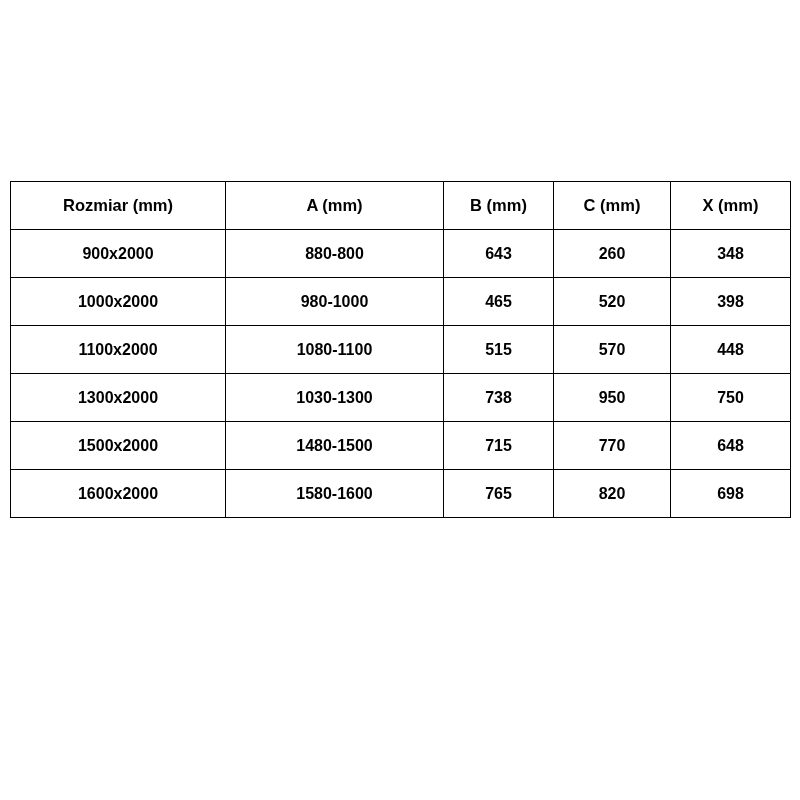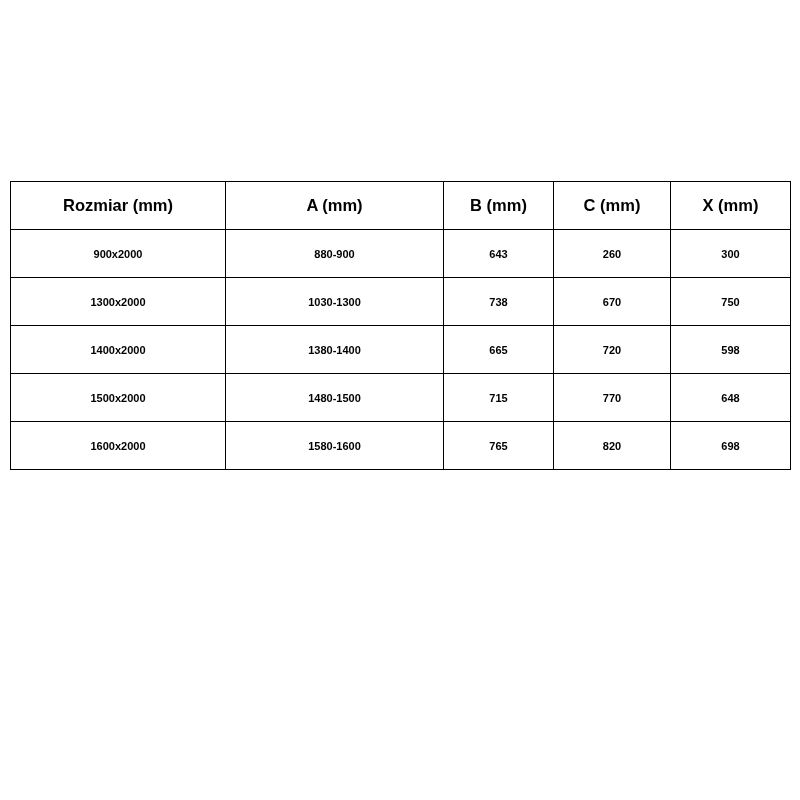--- a/index.html
+++ b/index.html
@@ -25,21 +25,21 @@
     border-collapse: collapse;
     width: 780px;
     table-layout: fixed;
   }
   table.spec-table td,
   table.spec-table th {
     border: 1px solid #000000;
     text-align: center;
     vertical-align: middle;
     font-weight: bold;
-    font-size: 11px;
+    font-size: 16px;
     height: 47px;
     padding: 0;
     color: #000000;
   }
   table.spec-table thead th {
     font-size: 16.5px;
   }
   col.c0 { width: 215px; }
   col.c1 { width: 218px; }
   col.c2 { width: 110px; }
@@ -63,38 +63,45 @@
         <th>Rozmiar (mm)</th>
         <th>A (mm)</th>
         <th>B (mm)</th>
         <th>C (mm)</th>
         <th>X (mm)</th>
       </tr>
     </thead>
     <tbody>
       <tr>
         <td>900x2000</td>
-        <td>880-900</td>
+        <td>880-800</td>
         <td>643</td>
         <td>260</td>
-        <td>300</td>
+        <td>348</td>
+      </tr>
+      <tr>
+        <td>1000x2000</td>
+        <td>980-1000</td>
+        <td>465</td>
+        <td>520</td>
+        <td>398</td>
+      </tr>
+      <tr>
+        <td>1100x2000</td>
+        <td>1080-1100</td>
+        <td>515</td>
+        <td>570</td>
+        <td>448</td>
       </tr>
       <tr>
         <td>1300x2000</td>
         <td>1030-1300</td>
         <td>738</td>
-        <td>670</td>
+        <td>950</td>
         <td>750</td>
-      </tr>
-      <tr>
-        <td>1400x2000</td>
-        <td>1380-1400</td>
-        <td>665</td>
-        <td>720</td>
-        <td>598</td>
       </tr>
       <tr>
         <td>1500x2000</td>
         <td>1480-1500</td>
         <td>715</td>
         <td>770</td>
         <td>648</td>
       </tr>
       <tr>
         <td>1600x2000</td>

